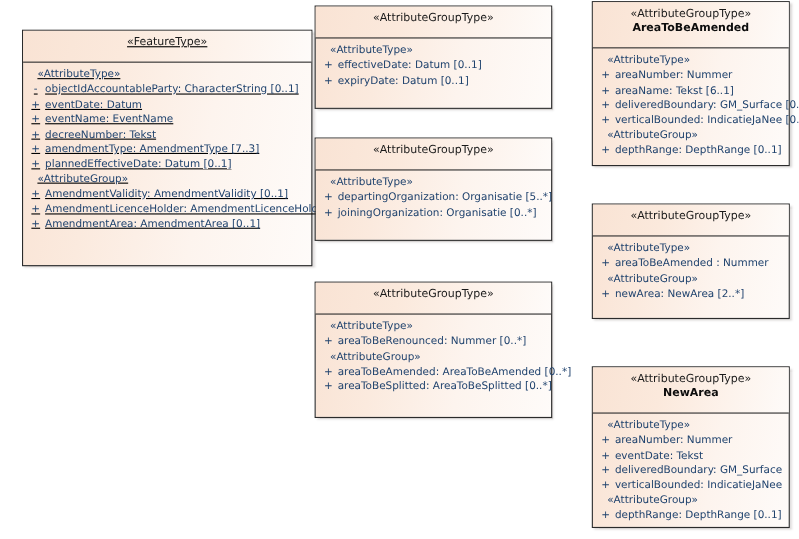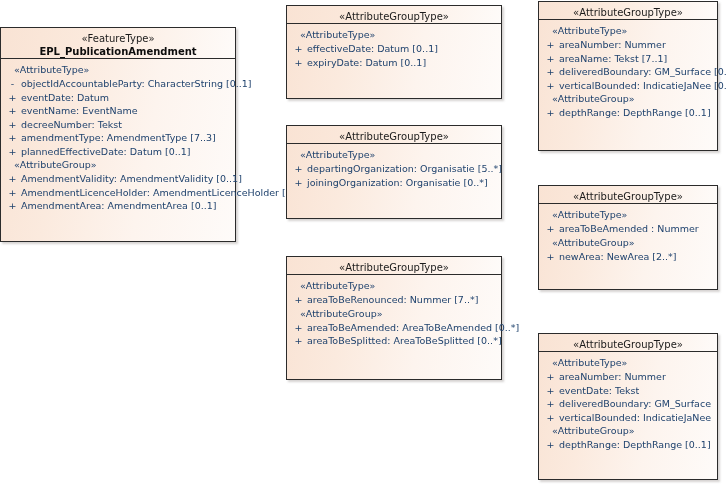--- a/index.html
+++ b/index.html
@@ -23,21 +23,21 @@
   .uml-class {
     position: absolute;
     box-sizing: border-box;
     border: 1px solid #2b2b2b;
     background: linear-gradient(100deg, #f9e3d4 0%, #fbeade 28%, #fdf4ee 62%, #fefbf9 100%);
     box-shadow: 2px 2px 2px rgba(120,110,105,0.30);
   }
   .uml-header {
     box-sizing: border-box;
     border-bottom: 1px solid #2b2b2b;
-    padding: 4px 4px 0 4px;
+    padding: 4px 4px 11px 4px;
     text-align: center;
     background: linear-gradient(100deg, #f9e3d4 0%, #fbe9dc 35%, #fdf3ec 70%, #fefbf9 100%);
   }
   .stereotype {
     display: block;
     font-size: 10px;
     line-height: 13px;
     color: #1a1a1a;
     white-space: nowrap;
   }
@@ -71,37 +71,36 @@
     width: 17px;
     flex: 0 0 17px;
     text-align: center;
     color: #20436e;
   }
   .attr-text {
     flex: 1 1 auto;
   }
 
   
-  #box-epl-publicationamendment { left: 0;   top: 27px;  width: 236px; height: 215px; }
+  #box-epl-publicationamendment { left: 20px;   top: 27px;  width: 264px; height: 215px; text-decoration: underline; }
   #box-amendmentvalidity        { left: 286px; top: 5px;   width: 216px; height: 94px;  }
   #box-amendmentlicenceholder   { left: 286px; top: 125px; width: 216px; height: 94px;  }
   #box-amendmentarea            { left: 286px; top: 256px; width: 216px; height: 124px; }
   #box-areatobeamended          { left: 538px; top: 1px;   width: 180px; height: 150px; }
   #box-areatobesplitted         { left: 538px; top: 185px; width: 180px; height: 105px; }
   #box-newarea                  { left: 538px; top: 333px; width: 180px; height: 147px; }
 </style>
 </head>
 <body>
 
 <div id="canvas">
 
   <div class="uml-class" id="box-epl-publicationamendment">
     <div class="uml-header">
       <span class="stereotype">«FeatureType»</span>
-      <span class="classname">EPL_PublicationAmendment</span>
     </div>
     <div class="uml-body">
       <div class="group-label">«AttributeType»</div>
       <div class="attr-row">
         <span class="attr-vis">-</span>
         <span class="attr-text">objectIdAccountableParty: CharacterString [0..1]</span>
       </div>
       <div class="attr-row">
         <span class="attr-vis">+</span>
         <span class="attr-text">eventDate: Datum</span>
@@ -173,47 +172,48 @@
   </div>
 
   <div class="uml-class" id="box-amendmentarea">
     <div class="uml-header">
       <span class="stereotype">«AttributeGroupType»</span>
     </div>
     <div class="uml-body">
       <div class="group-label">«AttributeType»</div>
       <div class="attr-row">
         <span class="attr-vis">+</span>
-        <span class="attr-text">areaToBeRenounced: Nummer [7..*]</span>
+        <span class="attr-text">areaToBeRenounced: Nummer [0..*]</span>
       </div>
       <div class="group-label">«AttributeGroup»</div>
       <div class="attr-row">
         <span class="attr-vis">+</span>
         <span class="attr-text">areaToBeAmended: AreaToBeAmended [0..*]</span>
       </div>
       <div class="attr-row">
         <span class="attr-vis">+</span>
         <span class="attr-text">areaToBeSplitted: AreaToBeSplitted [0..*]</span>
       </div>
     </div>
   </div>
 
   <div class="uml-class" id="box-areatobeamended">
     <div class="uml-header">
       <span class="stereotype">«AttributeGroupType»</span>
+      <span class="classname">AreaToBeAmended</span>
     </div>
     <div class="uml-body">
       <div class="group-label">«AttributeType»</div>
       <div class="attr-row">
         <span class="attr-vis">+</span>
         <span class="attr-text">areaNumber: Nummer</span>
       </div>
       <div class="attr-row">
         <span class="attr-vis">+</span>
-        <span class="attr-text">areaName: Tekst [7..1]</span>
+        <span class="attr-text">areaName: Tekst [6..1]</span>
       </div>
       <div class="attr-row">
         <span class="attr-vis">+</span>
         <span class="attr-text">deliveredBoundary: GM_Surface [0..1]</span>
       </div>
       <div class="attr-row">
         <span class="attr-vis">+</span>
         <span class="attr-text">verticalBounded: IndicatieJaNee [0..1]</span>
       </div>
       <div class="group-label">«AttributeGroup»</div>
@@ -238,20 +238,21 @@
       <div class="attr-row">
         <span class="attr-vis">+</span>
         <span class="attr-text">newArea: NewArea [2..*]</span>
       </div>
     </div>
   </div>
 
   <div class="uml-class" id="box-newarea">
     <div class="uml-header">
       <span class="stereotype">«AttributeGroupType»</span>
+      <span class="classname">NewArea</span>
     </div>
     <div class="uml-body">
       <div class="group-label">«AttributeType»</div>
       <div class="attr-row">
         <span class="attr-vis">+</span>
         <span class="attr-text">areaNumber: Nummer</span>
       </div>
       <div class="attr-row">
         <span class="attr-vis">+</span>
         <span class="attr-text">eventDate: Tekst</span>

